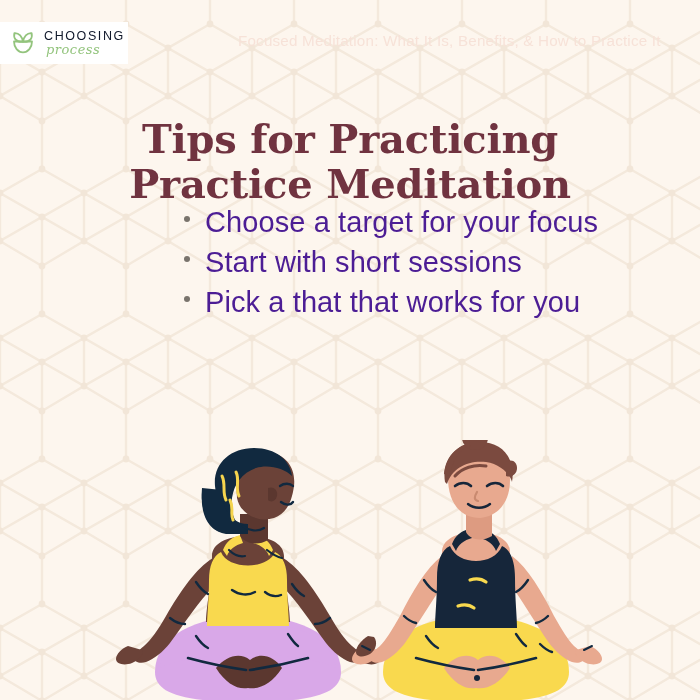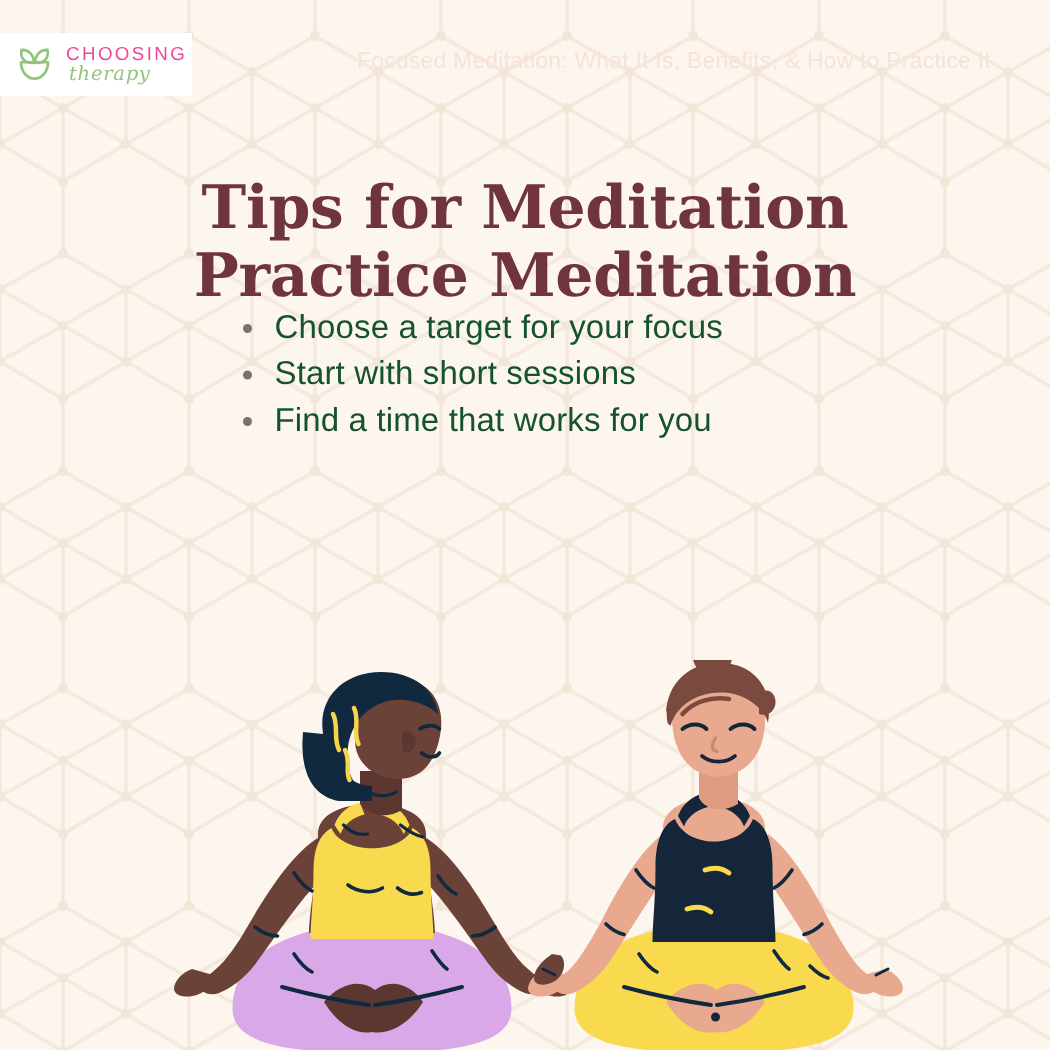--- a/index.html
+++ b/index.html
@@ -46,21 +46,21 @@
   #logo-words {
     display: flex;
     flex-direction: column;
     justify-content: center;
     line-height: 1;
   }
   .logo-choosing {
     font-family: "Liberation Sans", sans-serif;
     font-size: 12.5px;
     letter-spacing: 1.6px;
-    color: #ec4899;
+    color: #0f172a;
     font-weight: 400;
   }
   .logo-therapy {
     font-family: "DejaVu Serif", serif;
     font-style: italic;
     font-size: 13px;
     color: #93c47d;
     margin-top: 1px;
     letter-spacing: 0.5px;
     transform: translateX(2px);
@@ -90,29 +90,29 @@
     font-weight: bold;
     font-size: 40px;
     line-height: 1.12;
     color: #703340;
     letter-spacing: -0.2px;
   }
   #poster-title .tline { display: block; }
   
   #tips-list {
     position: absolute;
-    left: 158px;
+    left: 180px;
     top: 204px;
     width: 420px;
     z-index: 4;
     margin: 0;
     padding: 0;
     list-style: none;
-    color: #14532d;
-    font-size: 22px;
+    color: #4c1d95;
+    font-size: 29px;
     line-height: 1.31;
     letter-spacing: 0.1px;
   }
   #tips-list li {
     position: relative;
     padding-left: 25px;
     margin-bottom: 2px;
   }
   #tips-list li::before {
     content: "";
@@ -177,35 +177,35 @@
   <div id="logo-box">
     <svg id="logo-mark" viewBox="0 0 40 40">
       <g fill="none" stroke="#93c47d" stroke-width="2.4" stroke-linejoin="round" stroke-linecap="round">
         <path d="M19.5 18.5 C19.5 11.5 14.5 6.5 8.5 7 C7.2 13 10 19 19.5 18.5 Z"></path>
         <path d="M20.5 18.5 C20.5 11.5 25.5 6.5 31.5 7 C32.8 13 30 19 20.5 18.5 Z"></path>
         <path d="M8 18 C8 26 13.2 32.5 20 32.5 C26.8 32.5 32 26 32 18 Z"></path>
       </g>
     </svg>
     <div id="logo-words">
       <span class="logo-choosing">CHOOSING</span>
-      <span class="logo-therapy">therapy</span>
+      <span class="logo-therapy">process</span>
     </div>
   </div>
 
   <div id="article-header">Focused Meditation: What It Is, Benefits, &amp; How to Practice It</div>
 
   <h1 id="poster-title">
-    <span class="tline">Tips for Meditation</span>
+    <span class="tline">Tips for Practicing</span>
     <span class="tline">Practice Meditation</span>
   </h1>
 
   <ul id="tips-list">
     <li>Choose a target for your focus</li>
     <li>Start with short sessions</li>
-    <li>Find a time that works for you</li>
+    <li>Pick a that that works for you</li>
   </ul>
 
   <svg id="illustrations" viewBox="0 0 700 260" preserveAspectRatio="none" aria-hidden="true">
 
     <g>
 
       <path d="M155 232 C155 196 196 176 248 176 C300 176 341 196 341 232 C341 252 318 262 248 262 C178 262 155 252 155 232 Z" fill="#d9a8e8"></path>
 
       <path d="M160 228 C163 198 200 182 248 182 L248 214 C210 214 176 220 160 228 Z" fill="#d9a8e8"></path>
 

